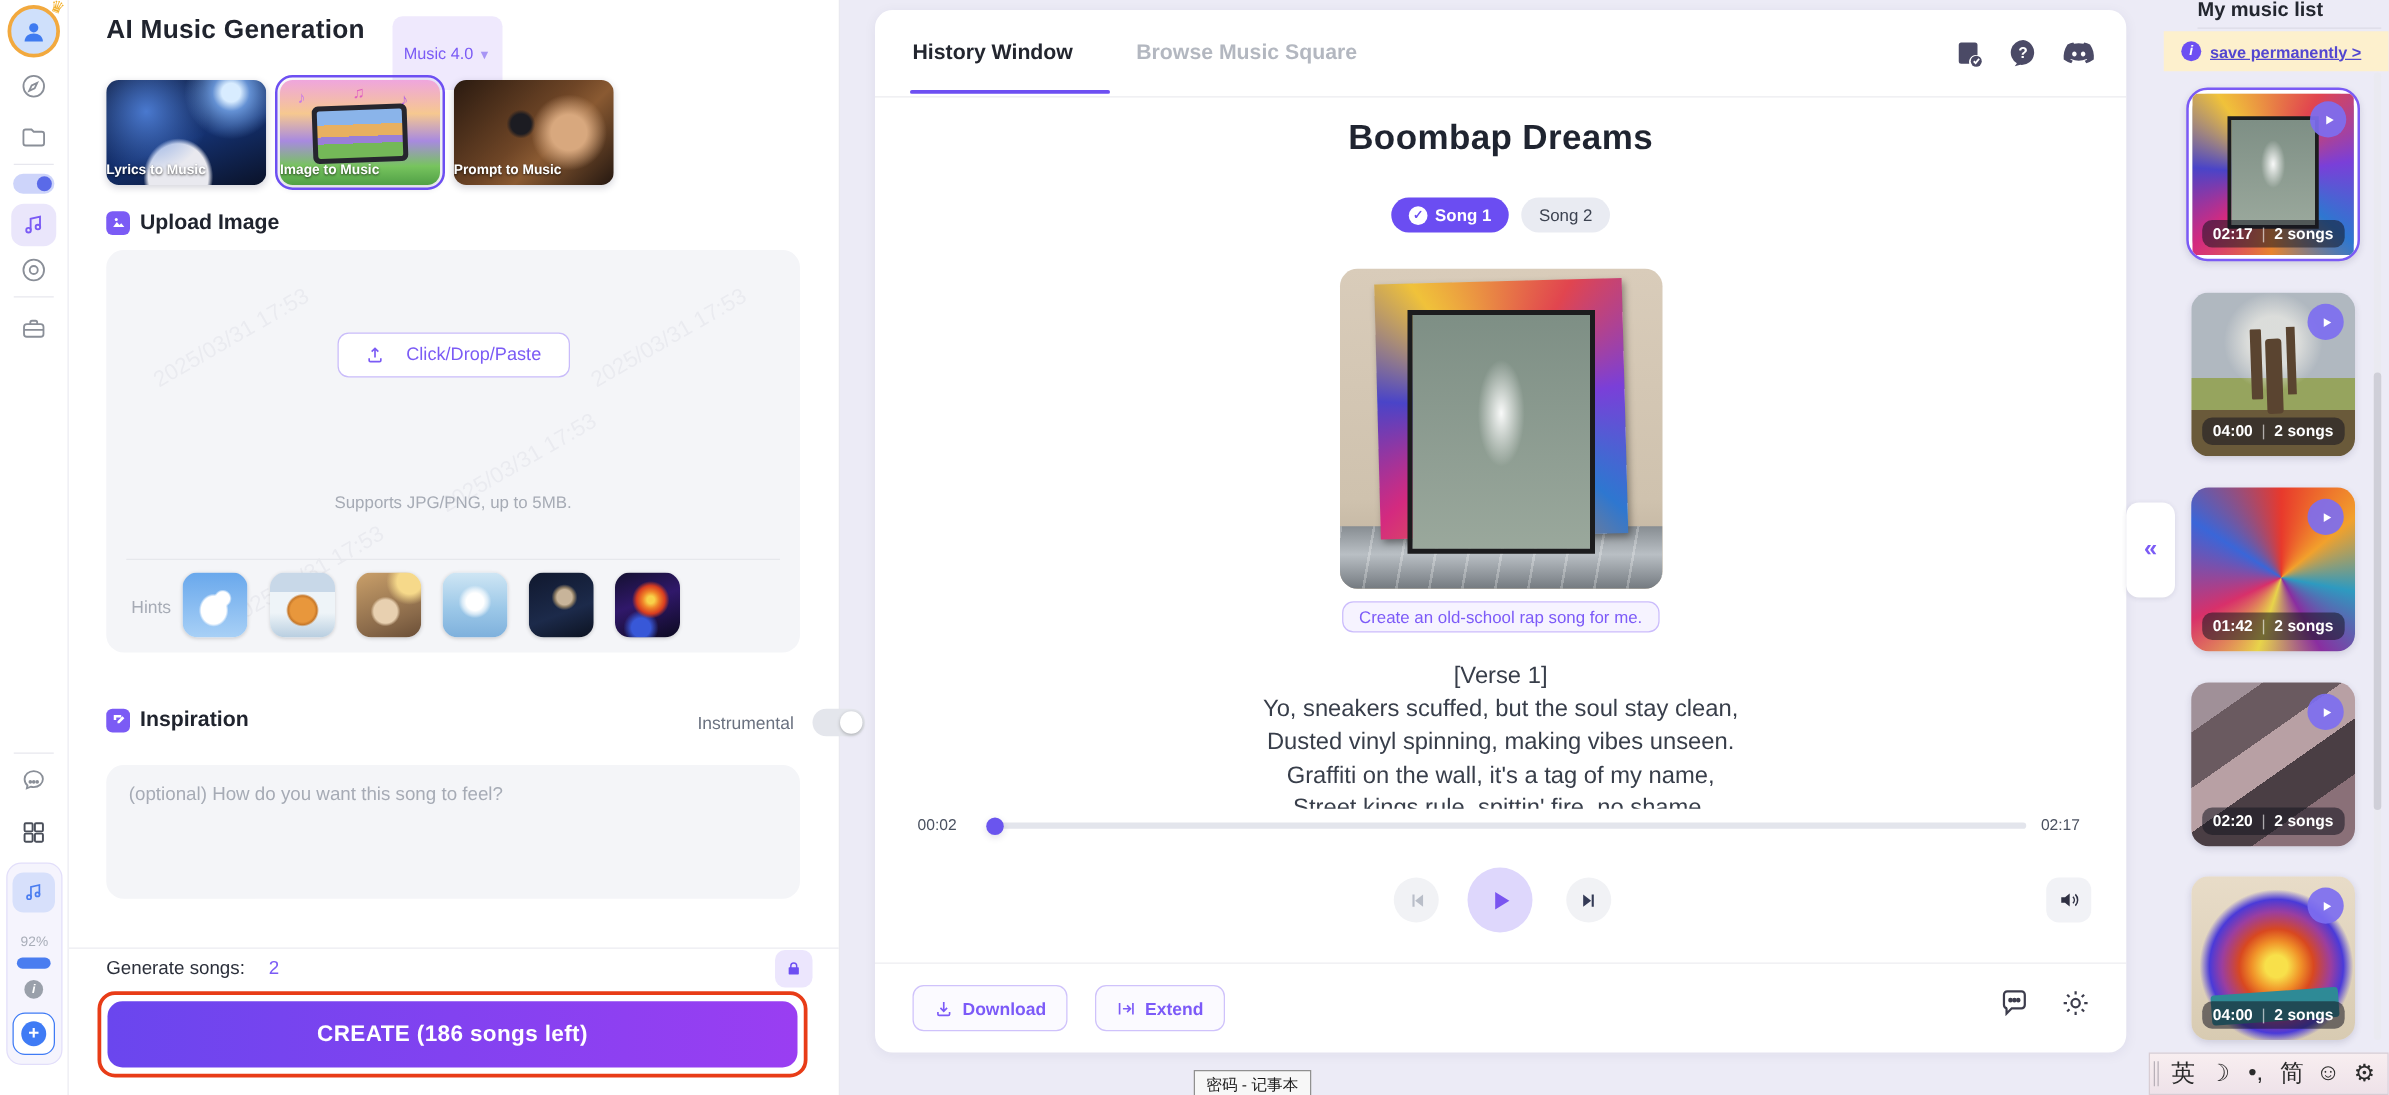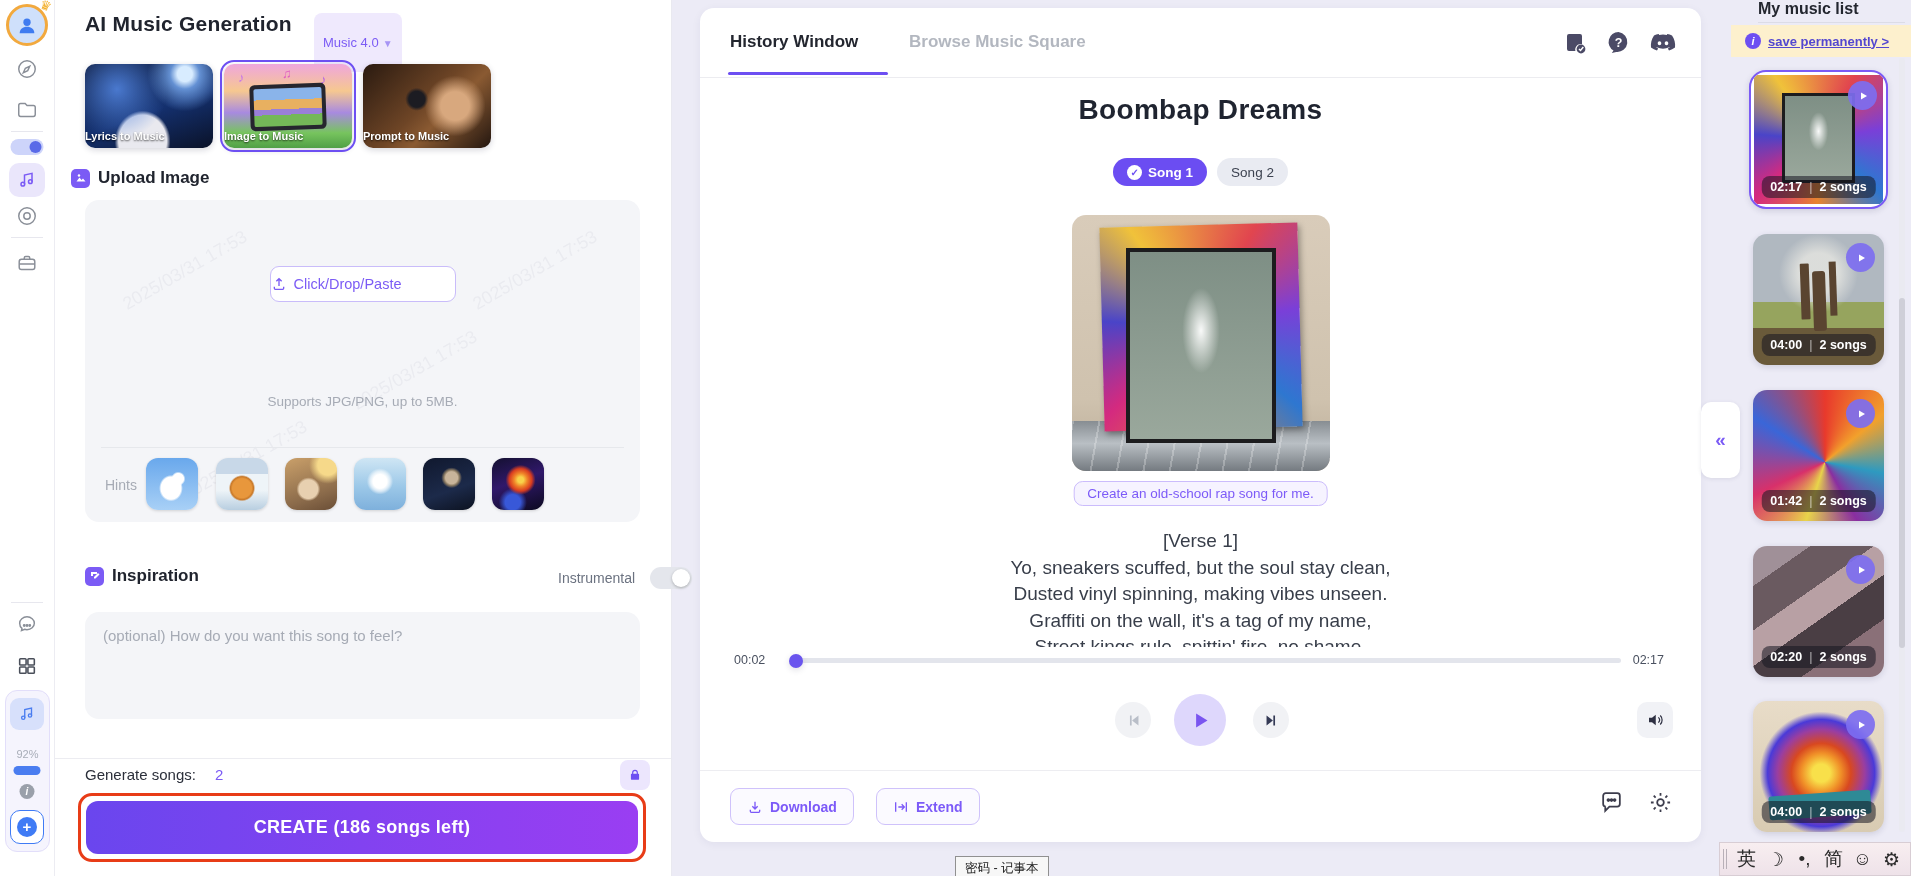--- a/index.html
+++ b/index.html
@@ -42,26 +42,26 @@
   .mc2 .tablet .scr { width:100%; height:100%; border-radius:2px; background:linear-gradient(180deg,#8ab4ea 0 30%, #e8b060 30% 55%, #9a7fd8 55% 70%, #74b858 70% 100%); }
   .mc2 .note { position:absolute; font-size:13px; color:#e060c0; }
   .mc2 .n1 { left:14px; top:6px; color:#c878e8; }
   .mc2 .n2 { left:58px; top:2px; }
   .mc2 .n3 { left:96px; top:8px; color:#b868e0; }
   .mc3 { background: radial-gradient(circle at 72% 50%, #d8a87e 0 14%, rgba(0,0,0,0) 30%), radial-gradient(circle at 42% 42%, #1c1c22 0 9%, rgba(0,0,0,0) 13%), linear-gradient(135deg,#2a1a10,#6e4526 48%,#8a5a32 62%,#241710); }
 
   .sec-head { position:absolute; display:flex; align-items:center; gap:8px; }
   .sec-ico { width:19px; height:19px; border-radius:5px; background:#7b5bf5; color:#fff; display:flex; align-items:center; justify-content:center; }
   .sec-txt { font-size:17px; font-weight:bold; color:#20242e; }
-  .upload-head { left:16px; top:168px; }
+  .upload-head { left:30px; top:168px; }
   .insp-head { left:30px; top:566px; }
 
   .upload-box { position:absolute; left:30px; top:200px; width:555px; height:322px; background:#f4f5f8; border-radius:14px; overflow:hidden; }
   .wm { position:absolute; color:rgba(60,60,90,.05); font-size:18px; transform:rotate(-30deg); white-space:nowrap; }
-  .upl-btn { position:absolute; left:50%; transform:translateX(-50%); top:66px; width:186px; height:36px; background:#fff; border:1px solid #c9bcfa; border-radius:9px; color:#7b5bf5; font-size:14.5px; display:flex; align-items:center; justify-content:flex-start; gap:7px; }
+  .upl-btn { position:absolute; left:50%; transform:translateX(-50%); top:66px; width:186px; height:36px; background:#fff; border:1px solid #c9bcfa; border-radius:9px; color:#7b5bf5; font-size:14.5px; display:flex; align-items:center; justify-content:center; gap:17px; }
   .upl-select { position:absolute; left:0; right:0; top:122px; text-align:center; font-size:14px; color:#3a3f4a; }
   .upl-select a { color:#7b5bf5; text-decoration:underline; }
   .upl-supports { position:absolute; left:0; right:0; top:150px; text-align:center; font-size:13.5px; color:#a6abb5;margin-top:44px; }
   .upl-divider { position:absolute; left:16px; right:16px; top:247px; height:1px; background:#e6e8ec; }
   .hints-label { position:absolute; left:20px; top:277px; font-size:14px; color:#a6abb5; }
   .hint { position:absolute; top:258px; width:52px; height:52px; border-radius:12px; box-shadow:0 1px 3px rgba(0,0,0,.15); }
   .h1 { left:61px; background: radial-gradient(ellipse at 48% 58%, #ffffff 0 26%, rgba(255,255,255,0) 31%), radial-gradient(circle at 62% 40%, #fff 0 12%, rgba(255,255,255,0) 16%), linear-gradient(180deg,#69a8ec,#a8d0f6); }
   .h2 { left:131px; background: radial-gradient(circle at 50% 58%, #e8973c 0 24%, #c87828 29%, rgba(0,0,0,0) 33%), linear-gradient(180deg,#c8d8e8 0 30%, #eef4f8 30% 62%, #b8cee0); }
   .h3 { left:200px; background: radial-gradient(circle at 82% 14%, #f6d98a 0 16%, rgba(0,0,0,0) 30%), radial-gradient(circle at 45% 60%, #e8d0b0 0 22%, rgba(0,0,0,0) 28%), linear-gradient(160deg,#caa06a,#8a6a4a 70%,#6a4e36); }
   .h4 { left:269px; background: radial-gradient(circle at 50% 45%, #ffffff 0 18%, rgba(255,255,255,.6) 26%, rgba(0,0,0,0) 34%), linear-gradient(180deg,#cfe6f4,#9cc8e8 55%,#7eb0dc); }

